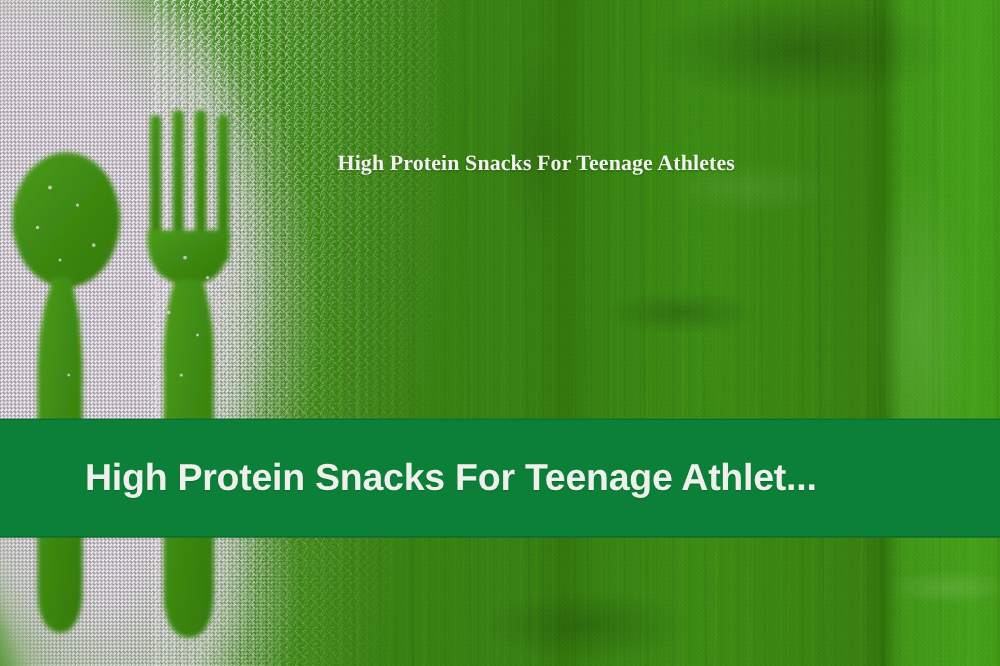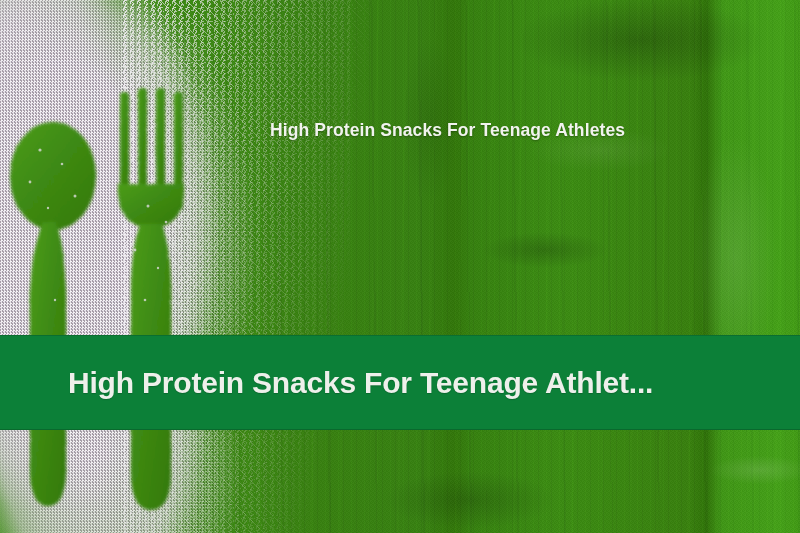--- a/index.html
+++ b/index.html
@@ -151,20 +151,21 @@
   .photo-title {
     position: absolute;
     left: 270px;
     top: 120px;
     font-size: 17.5px;
     font-weight: 700;
     letter-spacing: .1px;
     color: #f1f3ee;
     white-space: nowrap;
     text-shadow: 0 1px 2px rgba(0,0,0,0.30);
+    font-family: Liberation Serif, serif;
   }
 
   
   .banner {
     position: absolute;
     left: 0;
     top: 335px;
     width: 800px;
     height: 95px;
     background: #0c8038;

